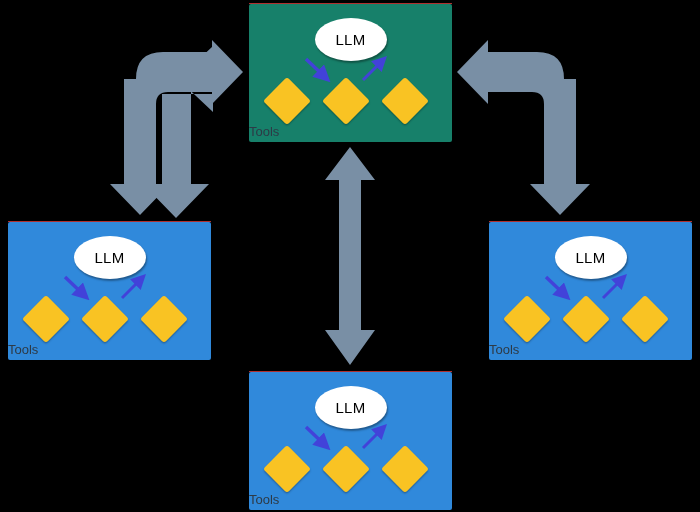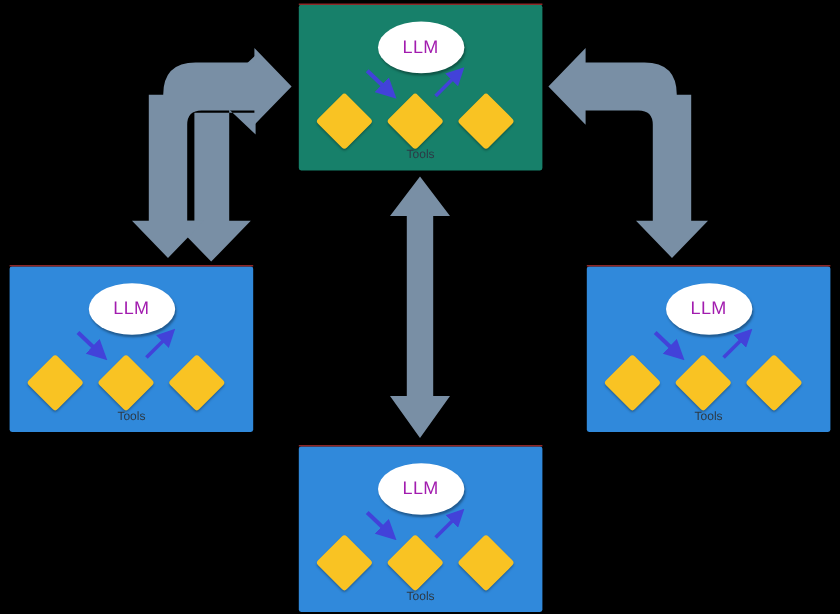--- a/index.html
+++ b/index.html
@@ -35,37 +35,36 @@
     transform: translateX(-50%);
     background: #ffffff;
     border-radius: 50%;
     display: flex;
     align-items: center;
     justify-content: center;
     box-shadow: 1px 2px 2px rgba(0,0,0,0.35);
   }
   .llm-label {
     font-size: 15px;
-    color: #a21caf;
+    color: #000000;
     letter-spacing: 0.3px;
     line-height: 1;
   }
   .diamond {
     position: absolute;
     background: #f9c323;
     transform: rotate(45deg);
     border-radius: 3px;
     box-shadow: 1px 1px 2px rgba(0,0,0,0.3);
   }
   .tools-label {
     position: absolute;
     left: 0;
     right: 0;
-    text-align: center;
-    font-size: 10px;
+    font-size: 13px;
     color: #2d3a46;
   }
   .inner-arrow {
     position: absolute;
     overflow: visible;
   }
   .connector {
     position: absolute;
     overflow: visible;
   }

